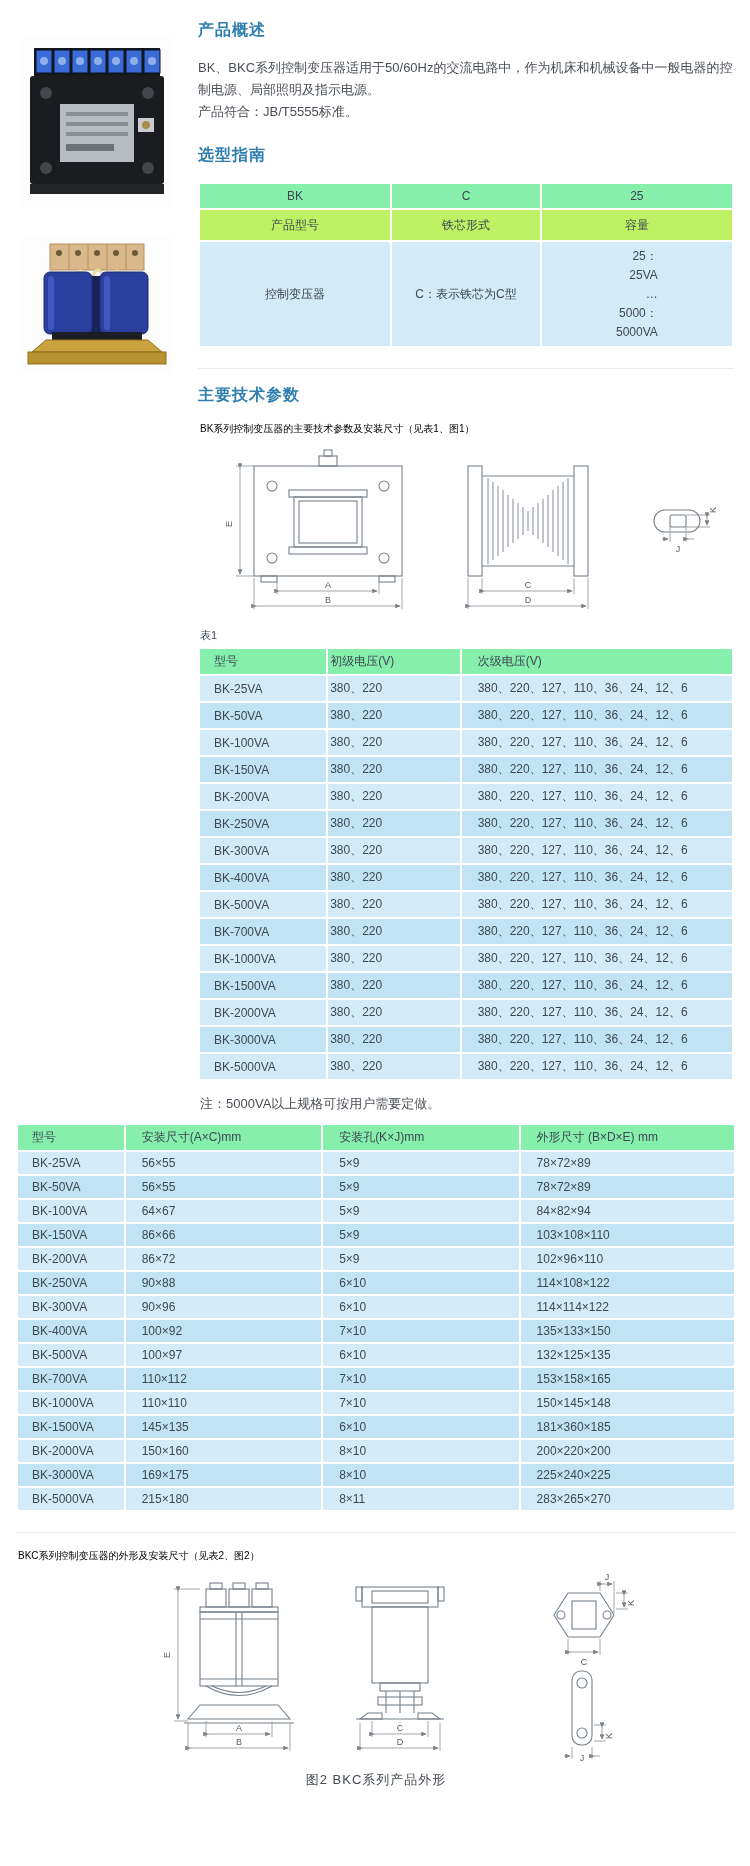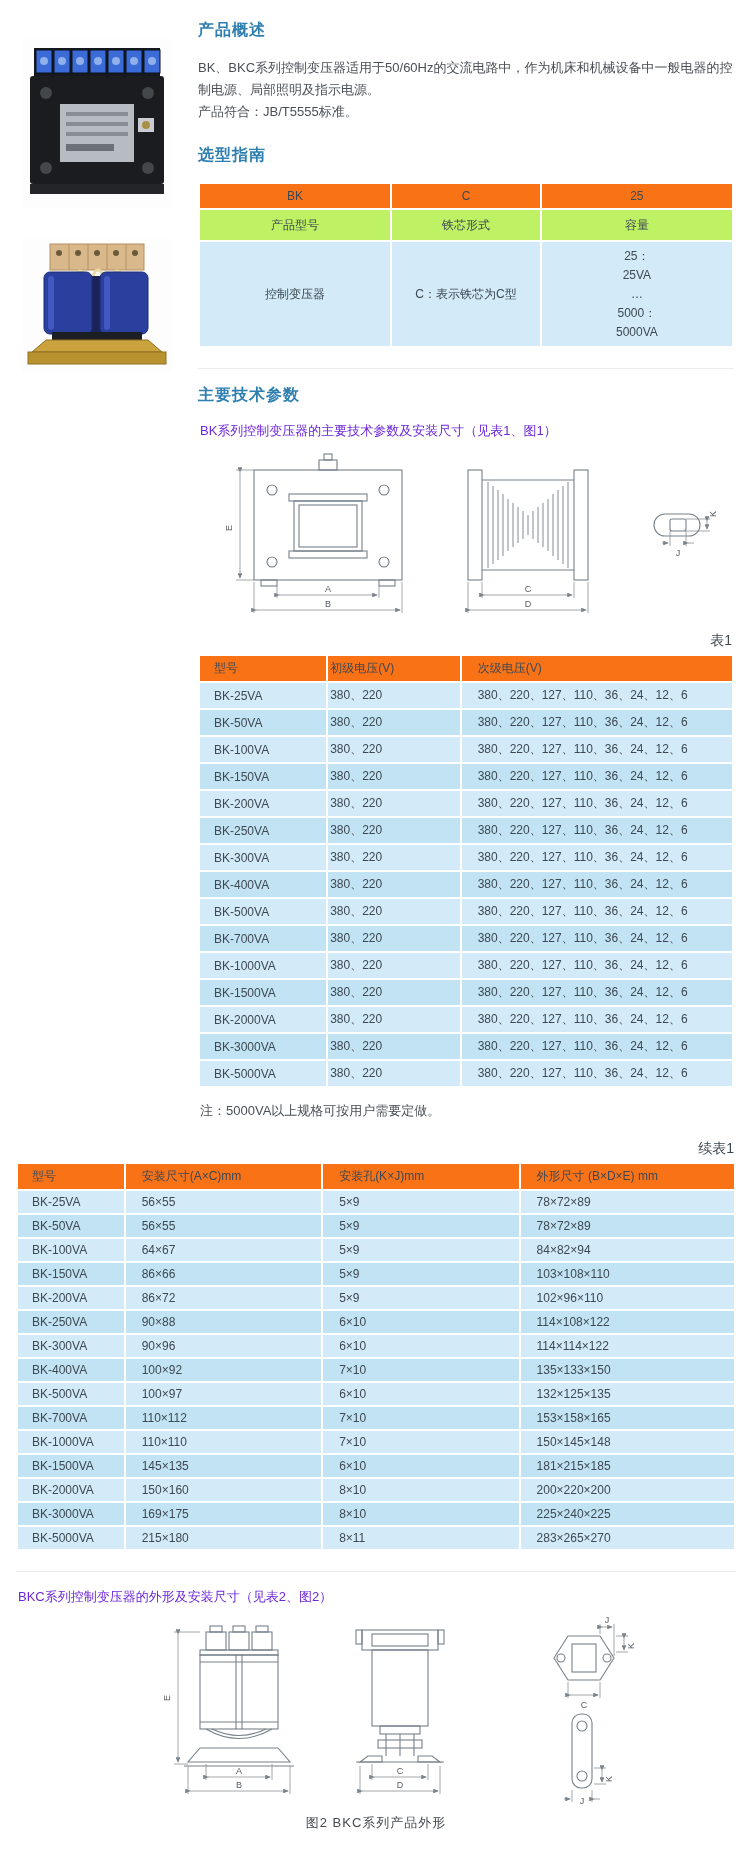--- a/index.html
+++ b/index.html
@@ -14,48 +14,48 @@
   .photo { margin-bottom:26px; }
   .content-col { flex:1; padding:14px 16px 0 0; }
 
   h2.sec { color:#2e7fb0; font-size:16px; font-weight:bold; margin:6px 0 16px; letter-spacing:1px; }
   p.body-text { font-size:13px; line-height:22px; color:#4a4f55; }
   p.standard { font-size:13px; line-height:22px; margin-bottom:6px; }
   .divider { border-top:1px solid #e9edf0; margin:20px 0 16px; }
 
   table { width:100%; border-collapse:collapse; font-size:12px; color:#3d4852; table-layout:fixed; }
   th, td { border:2px solid #fff; padding:4px 6px; font-weight:normal; }
-  thead th { background:#f97316; height:26px; }
+  thead th { background:#86efac; height:26px; }
   tbody tr:nth-child(odd) td { background:#d3ebf8; }
   tbody tr:nth-child(even) td { background:#c2e3f3; }
 
   
   .sel-table th { text-align:center; }
   .sel-table td { text-align:center; }
   .sel-table .r2 td { background:#bef264; height:32px; }
   .sel-table .r3 td { background:#d3ebf8; height:106px; }
-  .cap-lines { display:inline-block; text-align:center; line-height:19px; }
+  .cap-lines { display:inline-block; text-align:right; line-height:19px; }
   .sel-table { margin-bottom:8px; }
 
   
   .t1 td, .t1 th { text-align:left; height:21px; }
   .t1 th:nth-child(1), .t1 td:nth-child(1) { padding-left:14px; }
   .t1 th:nth-child(2), .t1 td:nth-child(2) { padding-left:2px; }
   .t1 th:nth-child(3), .t1 td:nth-child(3) { padding-left:16px; }
 
   
   .tc td, .tc th { text-align:left; height:21px; }
   .tc th:nth-child(1), .tc td:nth-child(1) { padding-left:14px; }
   .tc th:nth-child(n+2), .tc td:nth-child(n+2) { padding-left:16px; }
 
-  .tbl-label { text-align:right; font-size:14px; color:#3d4852; margin:10px 2px 4px; }
+  .tbl-label { text-align:left; font-size:11px; color:#3d4852; margin:10px 2px 4px; }
   .fig-caption { text-align:center; font-size:13px; color:#454a4f; margin:4px 0 2px; letter-spacing:1px; }
   .fig-wrap { text-align:center; margin-top:10px; }
   .note { font-size:13px; color:#4a4f55; margin:14px 0 4px 2px; }
-  .intro { font-size:13px; color:#6d28d9; margin:2px 0 6px 2px; }
+  .intro { font-size:10px; color:#000000; margin:2px 0 6px 2px; }
 
   .full-section { padding:6px 14px 12px 16px; }
   svg text { font-family:"Liberation Sans", sans-serif; }
 </style>
 </head>
 <body>
 
 <div class="top">
 
   <aside class="photo-col">
@@ -329,21 +329,20 @@
           </tr>
         </tbody>
     </table>
 
     <p class="note">注：5000VA以上规格可按用户需要定做。</p>
   </main>
 </div>
 
 <section class="full-section">
 
-  <div class="tbl-label">续表1</div>
   <table class="tc">
     <colgroup>
         <col style="width:15%">
         <col style="width:27.5%">
         <col style="width:27.5%">
         <col style="width:30%">
       </colgroup>
     <thead>
       <tr>
         <th>型号</th>
@@ -416,21 +415,21 @@
         <tr>
           <td>BK-1000VA</td>
           <td>110×110</td>
           <td>7×10</td>
           <td>150×145×148</td>
         </tr>
         <tr>
           <td>BK-1500VA</td>
           <td>145×135</td>
           <td>6×10</td>
-          <td>181×215×185</td>
+          <td>181×360×185</td>
         </tr>
         <tr>
           <td>BK-2000VA</td>
           <td>150×160</td>
           <td>8×10</td>
           <td>200×220×200</td>
         </tr>
         <tr>
           <td>BK-3000VA</td>
           <td>169×175</td>

